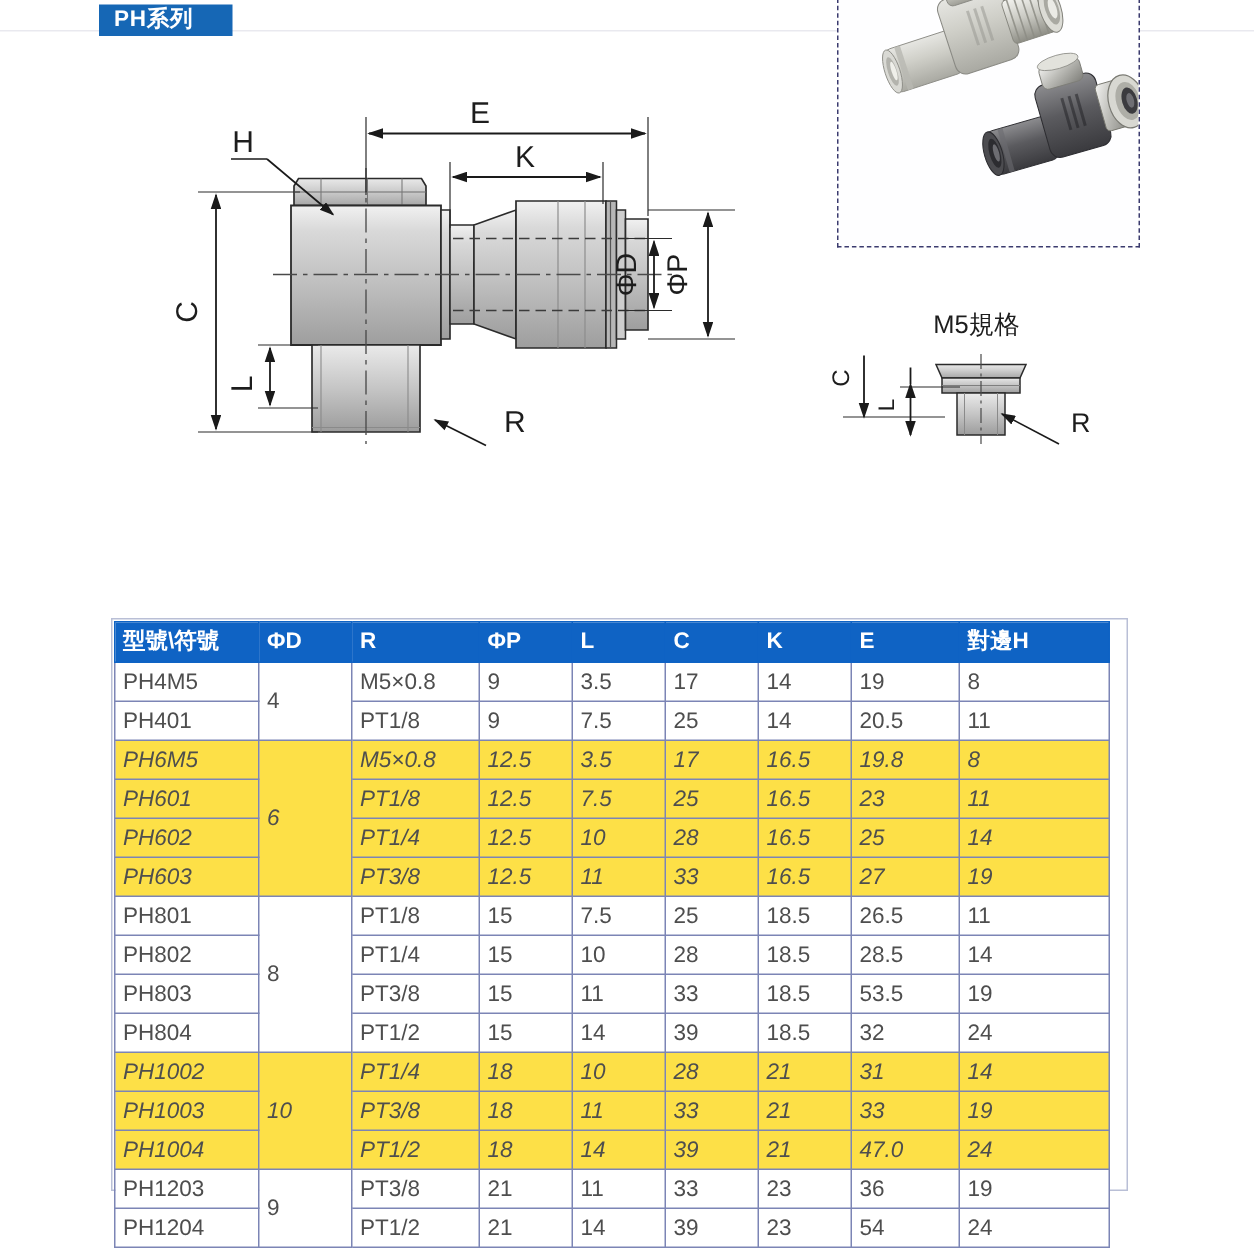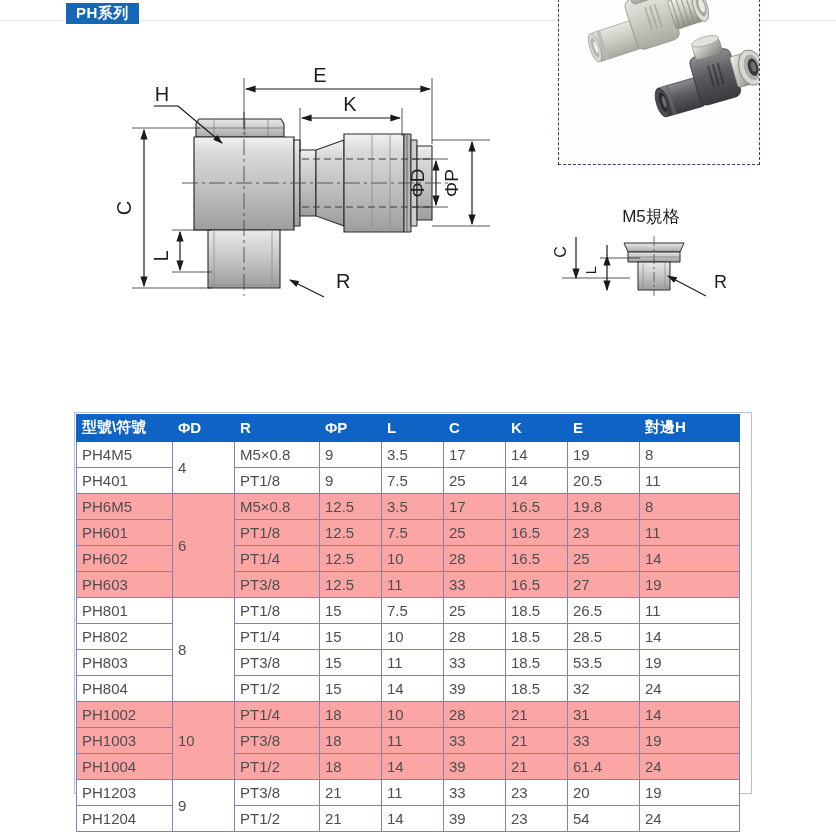--- a/index.html
+++ b/index.html
@@ -14,21 +14,21 @@
   #page{position:absolute;left:0;top:0;width:836px;height:836px;}
 
   
   .title-badge{
     position:absolute;left:66px;top:3px;
     background:#1667b5;
     color:#ffffff;
     font-size:15px;
     font-weight:bold;
     letter-spacing:.5px;
-    padding:2px 10px 3px 10px;
+    padding:2px 26px 3px 10px;
     line-height:16px;
     white-space:nowrap;
   }
   .top-rule{
     position:absolute;left:0;top:20px;width:836px;height:1px;
     background:#e9e9ef;
   }
 
   
   .photo-box{
@@ -62,21 +62,21 @@
   }
   .spec-table td{
     border:1px solid #7c85b5;
     padding:1px 5px 2px 5px;
     height:22px;
     color:#4e4e4e;
     font-size:15px;
     white-space:nowrap;
     background:#ffffff;
   }
-  .spec-table tr.shade td{background:#fca5a5;}
+  .spec-table tr.shade td{background:#fde047;font-style:italic;}
   .spec-table td.dcell{text-align:left;vertical-align:middle;}
   .outer-frame{
     position:absolute;left:74px;top:412px;
     width:676px;height:380px;
     border:1px solid #b9bfd6;
     pointer-events:none;
   }
 </style>
 </head>
 <body>
@@ -467,32 +467,32 @@
           <td>33</td>
           <td>19</td>
         </tr>
         <tr class="shade">
           <td>PH1004</td>
           <td>PT1/2</td>
           <td>18</td>
           <td>14</td>
           <td>39</td>
           <td>21</td>
-          <td>61.4</td>
+          <td>47.0</td>
           <td>24</td>
         </tr>
         <tr>
           <td>PH1203</td>
           <td class="dcell" rowspan="2">9</td>
           <td>PT3/8</td>
           <td>21</td>
           <td>11</td>
           <td>33</td>
           <td>23</td>
-          <td>20</td>
+          <td>36</td>
           <td>19</td>
         </tr>
         <tr>
           <td>PH1204</td>
           <td>PT1/2</td>
           <td>21</td>
           <td>14</td>
           <td>39</td>
           <td>23</td>
           <td>54</td>

